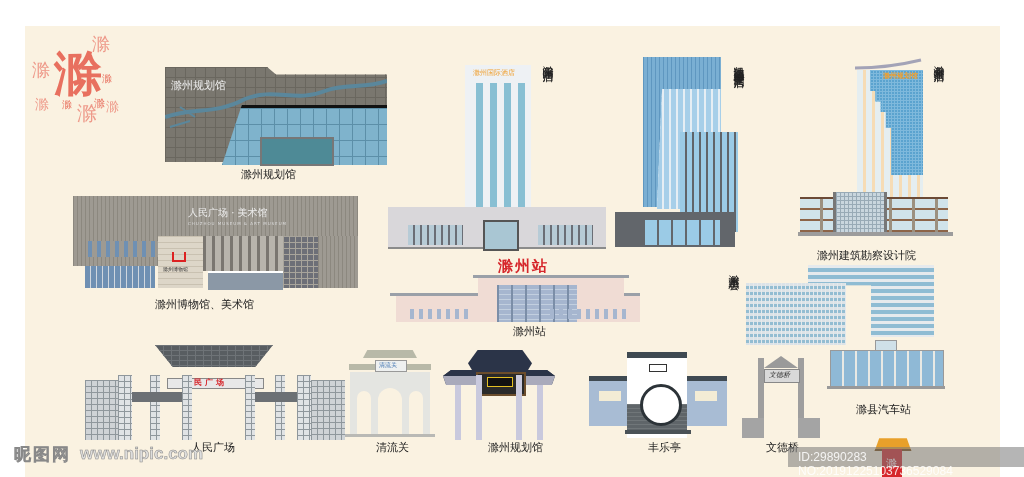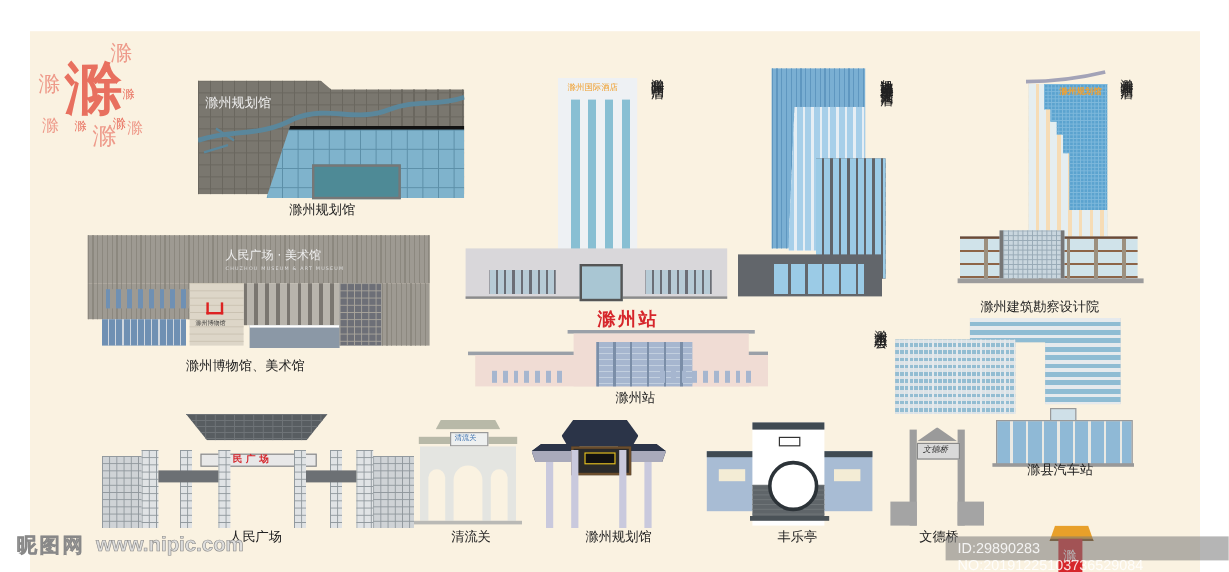--- a/index.html
+++ b/index.html
@@ -115,21 +115,21 @@
 <div class="abs" style="left:746px;top:265px;width:188px;height:80px;">
   <div class="abs" style="left:62px;top:0;width:126px;height:72px;background:#c9ced2;background-image:repeating-linear-gradient(180deg,#e6eaed 0 3px,#8fbcd3 3px 7px);clip-path:polygon(0 0,100% 0,100% 100%,50% 100%,50% 28%,0 28%);"></div>
   <div class="abs" style="left:0;top:18px;width:100px;height:62px;background:#c3cdd4;background-image:repeating-linear-gradient(90deg,transparent 0 3px,#e4e9ec 3px 4px),repeating-linear-gradient(180deg,#dce3e7 0 3px,#93bdd2 3px 6px);"></div>
 </div>
 
 <div class="abs" style="left:827px;top:340px;width:118px;height:50px;">
   <div class="abs" style="left:48px;top:0;width:20px;height:10px;background:#cfe0e8;border:1px solid #999;"></div>
   <div class="abs" style="left:3px;top:10px;width:112px;height:36px;background:#e9e9e4;background-image:repeating-linear-gradient(90deg,#8fb9d6 0 11px,#e9e9e4 11px 13px),repeating-linear-gradient(180deg,transparent 0 13px,#e9e9e4 13px 17px);border:1px solid #999;"></div>
   <div class="abs" style="left:0;top:46px;width:118px;height:3px;background:#999;"></div>
 </div>
-<span class="label" style="left:856px;top:384px;">滁县汽车站</span>
+<span class="label" style="left:856px;top:402px;">滁县汽车站</span>
 
 <div class="abs" style="left:85px;top:345px;width:258px;height:95px;">
   <div class="abs" style="left:70px;top:0;width:118px;height:22px;background:#585d61;background-image:linear-gradient(#6e7377 1px,transparent 1px),linear-gradient(90deg,#6e7377 1px,transparent 1px);background-size:8px 5px;clip-path:polygon(0 0,100% 0,85% 100%,15% 100%);"></div>
   <div class="abs" style="left:82px;top:33px;width:95px;height:9px;background:#e8e8e8;border:1px solid #888;"></div>
   <span class="abs" style="left:98px;top:32px;font-size:8px;color:#D6262B;letter-spacing:3px;font-weight:bold;">人民广场</span>
   <div class="abs cell-grid" style="left:0;top:35px;width:35px;height:60px;"></div>
   <div class="abs cell-grid" style="left:33px;top:30px;width:14px;height:65px;background-color:#e0e3e5;"></div>
   <div class="abs cell-grid" style="left:65px;top:30px;width:10px;height:65px;background-color:#e0e3e5;"></div>
   <div class="abs cell-grid" style="left:97px;top:30px;width:10px;height:65px;background-color:#e0e3e5;"></div>
   <div class="abs cell-grid" style="left:160px;top:30px;width:10px;height:65px;background-color:#e0e3e5;"></div>

